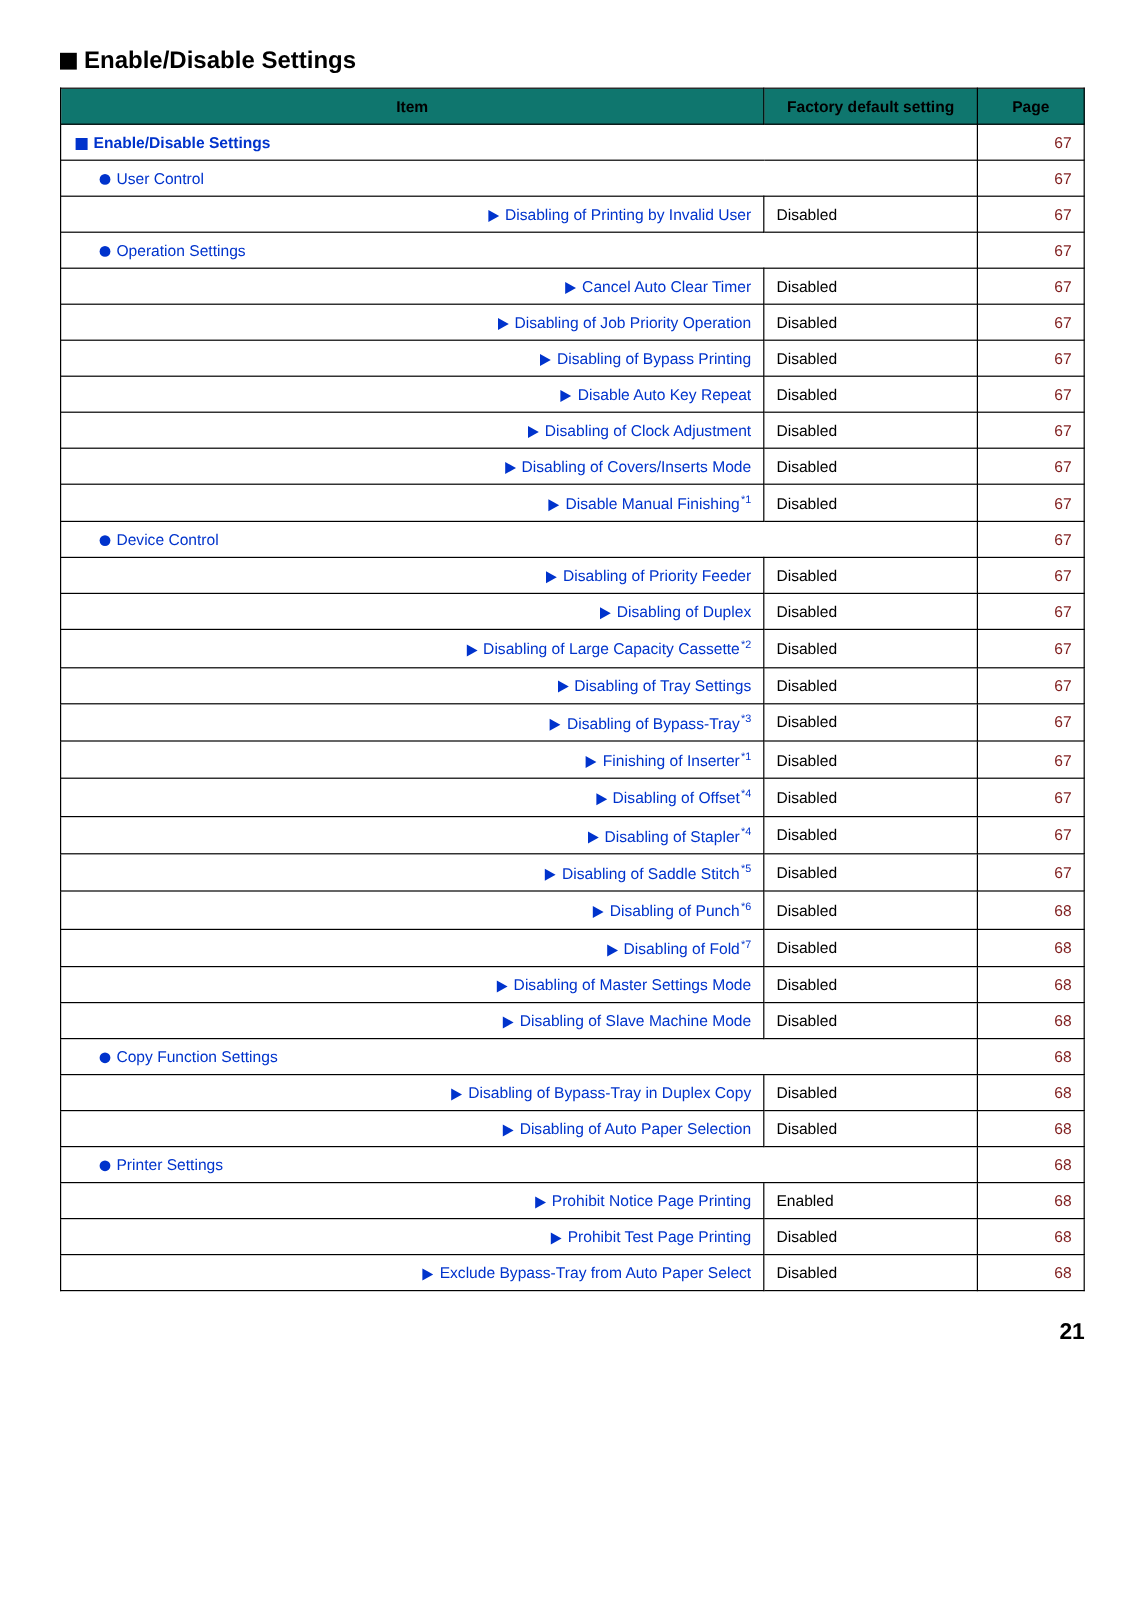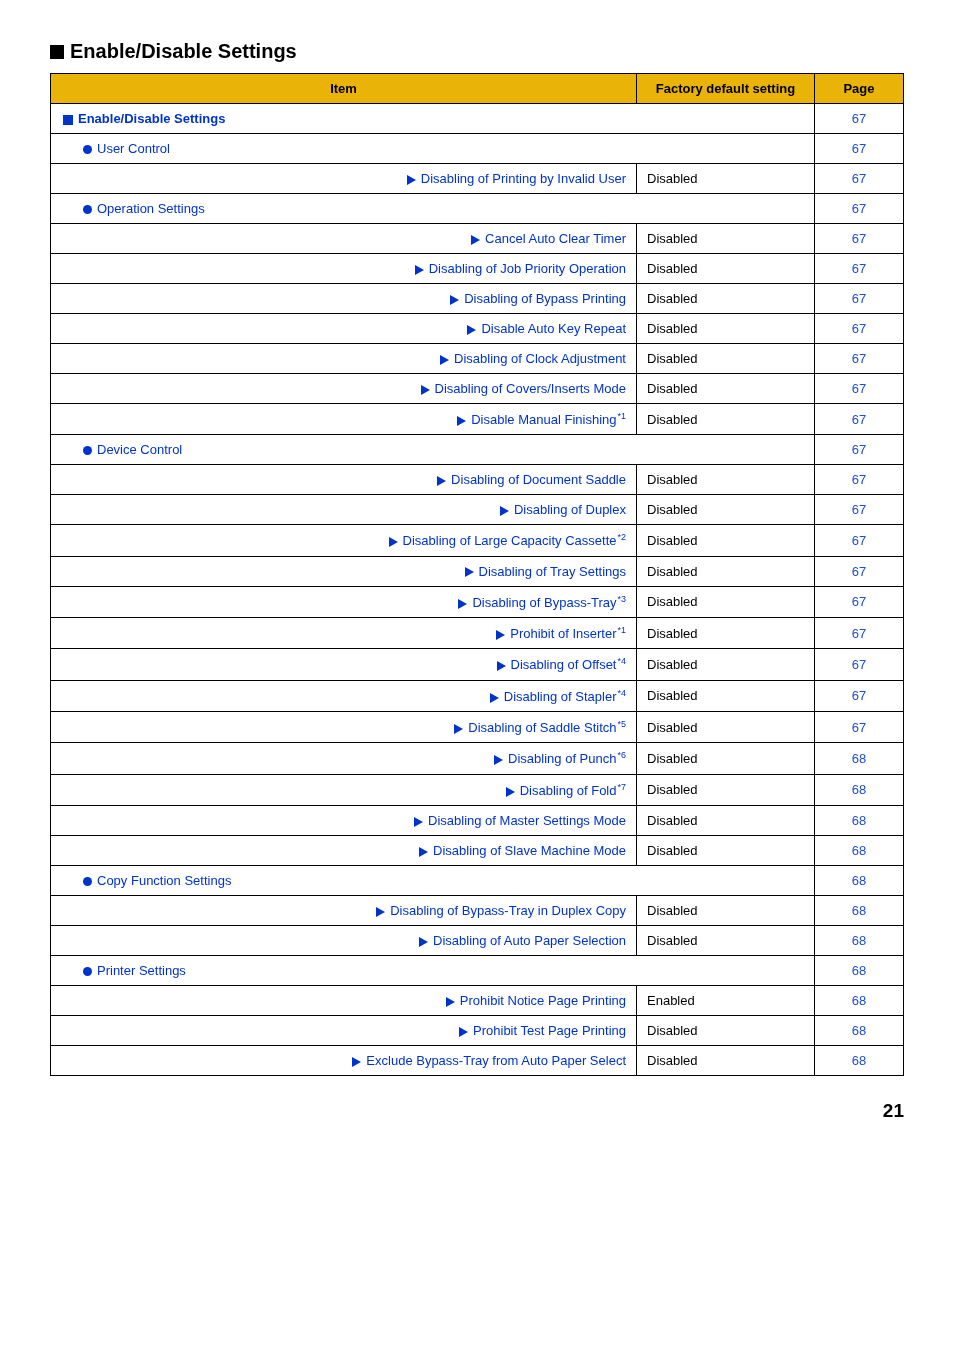--- a/index.html
+++ b/index.html
@@ -34,30 +34,30 @@
     border-collapse: collapse;
     table-layout: fixed;
   }
   table.settings th, table.settings td {
     border: 1px solid #000;
     font-size: 13px;
     padding: 7px 10px;
     vertical-align: middle;
   }
   table.settings thead th {
-    background: #eab308;
+    background: #0f766e;
     text-align: center;
     font-weight: bold;
   }
   table.settings thead th:nth-child(1) { width: 565px; }
   table.settings thead th:nth-child(2) { width: auto; }
   table.settings thead th:nth-child(3) { width: 68px; }
   td.page-col {
-    text-align: center;
-    color: #1d4ed8;
+    text-align: right;
+    color: #7f1d1d;
   }
   td.item-col a.link {
     color: #0033cc;
     text-decoration: none;
     cursor: pointer;
   }
   td.item-col .marker {
     display: inline-block;
     vertical-align: middle;
   }
@@ -175,21 +175,21 @@
         <tr>
           <td class="item-col indent-2"><span class="marker tri"></span><a class="link">Disable Manual Finishing</a><span class="sup-note">*1</span></td>
           <td>Disabled</td>
           <td class="page-col">67</td>
         </tr>
         <tr>
           <td class="item-col indent-1" colspan="2"><span class="marker dot"></span><a class="link">Device Control</a></td>
           <td class="page-col">67</td>
         </tr>
         <tr>
-          <td class="item-col indent-2"><span class="marker tri"></span><a class="link">Disabling of Document Saddle</a></td>
+          <td class="item-col indent-2"><span class="marker tri"></span><a class="link">Disabling of Priority Feeder</a></td>
           <td>Disabled</td>
           <td class="page-col">67</td>
         </tr>
         <tr>
           <td class="item-col indent-2"><span class="marker tri"></span><a class="link">Disabling of Duplex</a></td>
           <td>Disabled</td>
           <td class="page-col">67</td>
         </tr>
         <tr>
           <td class="item-col indent-2"><span class="marker tri"></span><a class="link">Disabling of Large Capacity Cassette</a><span class="sup-note">*2</span></td>
@@ -200,21 +200,21 @@
           <td class="item-col indent-2"><span class="marker tri"></span><a class="link">Disabling of Tray Settings</a></td>
           <td>Disabled</td>
           <td class="page-col">67</td>
         </tr>
         <tr>
           <td class="item-col indent-2"><span class="marker tri"></span><a class="link">Disabling of Bypass-Tray</a><span class="sup-note">*3</span></td>
           <td>Disabled</td>
           <td class="page-col">67</td>
         </tr>
         <tr>
-          <td class="item-col indent-2"><span class="marker tri"></span><a class="link">Prohibit of Inserter</a><span class="sup-note">*1</span></td>
+          <td class="item-col indent-2"><span class="marker tri"></span><a class="link">Finishing of Inserter</a><span class="sup-note">*1</span></td>
           <td>Disabled</td>
           <td class="page-col">67</td>
         </tr>
         <tr>
           <td class="item-col indent-2"><span class="marker tri"></span><a class="link">Disabling of Offset</a><span class="sup-note">*4</span></td>
           <td>Disabled</td>
           <td class="page-col">67</td>
         </tr>
         <tr>
           <td class="item-col indent-2"><span class="marker tri"></span><a class="link">Disabling of Stapler</a><span class="sup-note">*4</span></td>

